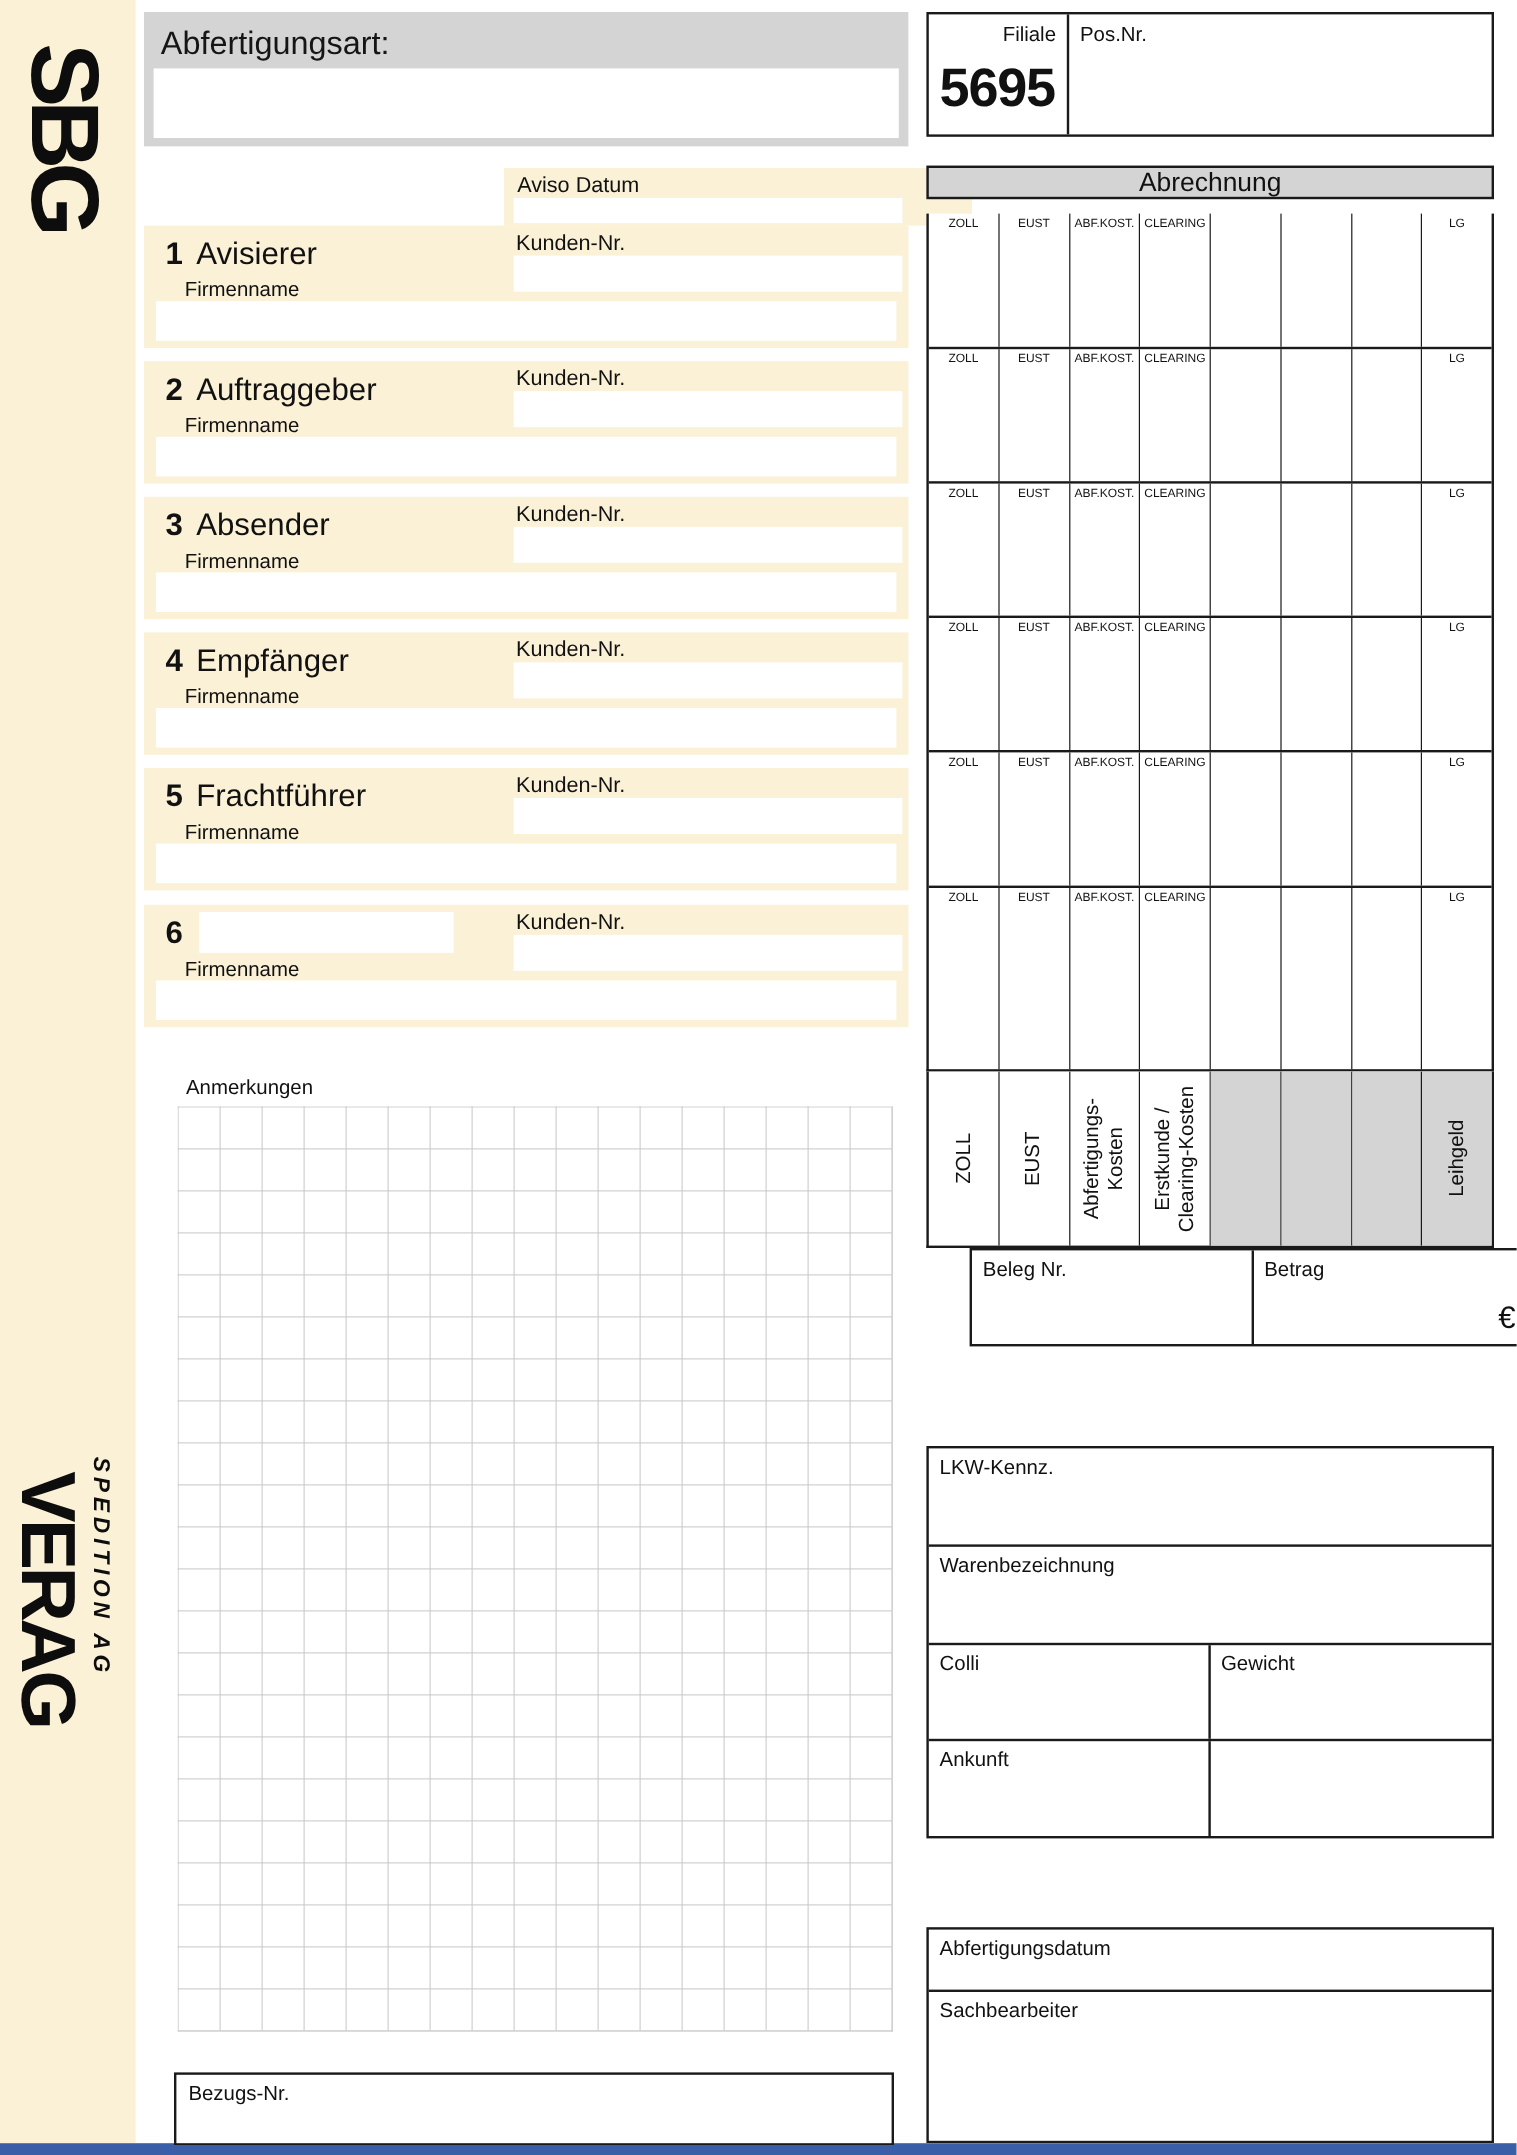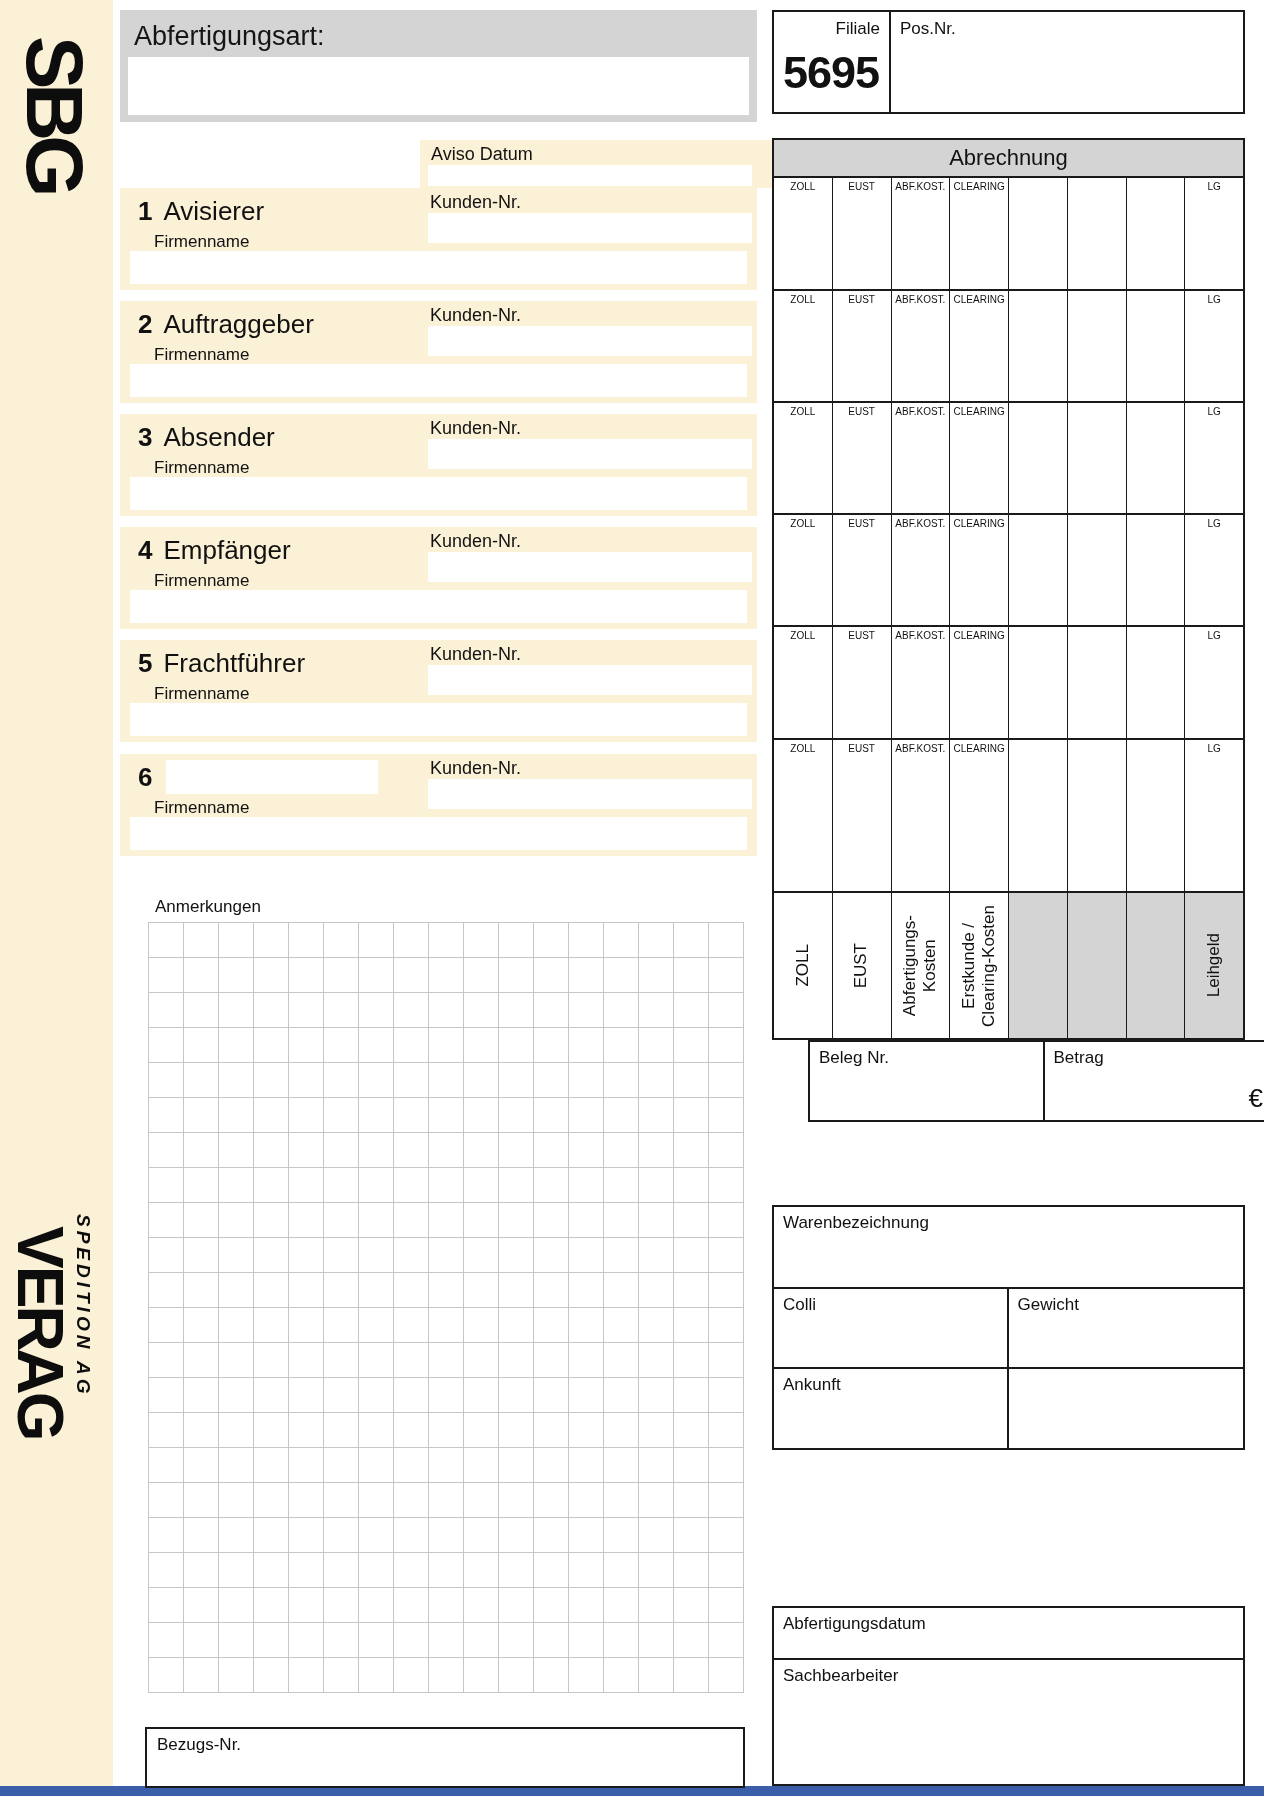--- a/index.html
+++ b/index.html
@@ -43,21 +43,21 @@
   .section { position:absolute; left:120px; width:637px; height:102px; background:var(--cream); }
   .sec-title { position:absolute; left:18px; top:8px; font-size:26px; }
   .sec-num { font-weight:bold; margin-right:11px; }
   .kunden-label { position:absolute; left:310px; top:4px; font-size:18px; }
   .kunden-input { position:absolute; left:308px; top:25px; width:324px; height:30px; background:#fff; }
   .firma-label { position:absolute; left:34px; top:44px; font-size:17px; }
   .firma-input { position:absolute; left:10px; top:63px; width:617px; height:33px; background:#fff; }
   .title-input { position:absolute; left:46px; top:6px; width:212px; height:34px; background:#fff; }
 
   
-  .ab-header { position:absolute; left:772px; top:138px; width:473px; height:40px; background:var(--gray);
+  .ab-header { position:absolute; left:772px; top:138px; width:473px; height:28px; background:var(--gray);
                border:2.5px solid var(--line); display:flex; align-items:center; justify-content:center;
                font-size:22px; }
   .ab-table { position:absolute; left:772px; top:178px; width:473px; height:715px;
               border:2.5px solid var(--line); border-top:none; display:flex; flex-direction:column; background:#fff; }
   .ab-row { display:flex; border-bottom:2px solid var(--line); }
   .ab-row:last-child { border-bottom:none; flex:1; }
   .ab-cell { flex:1; border-right:1.5px solid var(--line); }
   .ab-cell:last-child { border-right:none; }
   .ab-cell-label { display:block; text-align:center; font-size:10px; padding-top:3px; white-space:nowrap; overflow:hidden; }
 
@@ -369,20 +369,23 @@
       <span>Betrag</span>
       <span class="euro">€</span>
     </div>
   </div>
 
   <div class="anm-label">Anmerkungen</div>
   <div class="anm-grid"></div>
 
   <div class="ship-group">
     <div class="ship-row h82">
+      <div class="ship-label">LKW-Kennz.</div>
+    </div>
+    <div class="ship-row h82">
       <div class="ship-label">Warenbezeichnung</div>
     </div>
     <div class="ship-row h80 split">
       <div>
         <div class="ship-label">Colli</div>
       </div>
       <div>
         <div class="ship-label">Gewicht</div>
       </div>
     </div>

